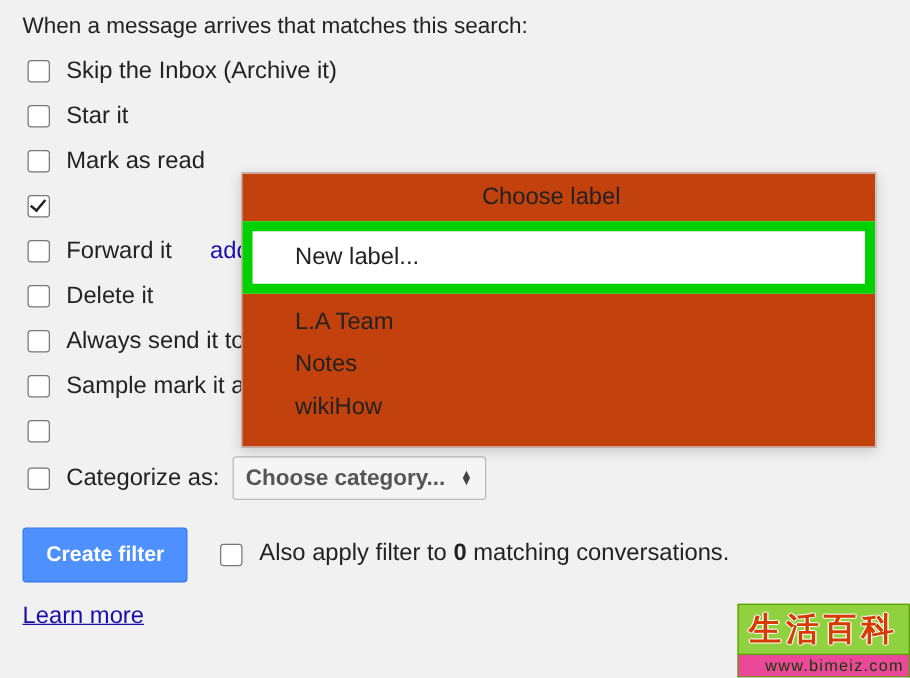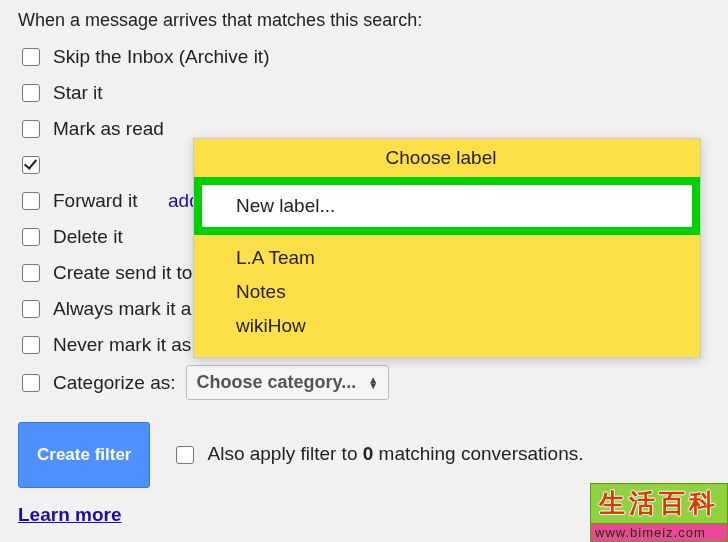--- a/index.html
+++ b/index.html
@@ -56,21 +56,21 @@
     height: 10px;
     border: solid #222;
     border-width: 0 2.5px 2.5px 0;
     transform: rotate(40deg);
   }
   .link-blue {
     color: #1a0dab;
     text-decoration: none;
     cursor: pointer;
   }
-  .link-blue.underline { text-decoration: underline; font-weight: bold; }
+  .link-blue.underline { text-decoration: underline; }
   .select-box {
     display: inline-flex;
     align-items: center;
     gap: 8px;
     border: 1px solid #bbb;
     border-radius: 3px;
     background: #f5f5f5;
     padding: 6px 10px;
     font-size: 18px;
     font-weight: bold;
@@ -85,21 +85,21 @@
     color: #444;
     margin-left: 4px;
   }
   .btn-primary {
     background: #4d90fe;
     color: #fff;
     border: 1px solid #3079ed;
     border-radius: 3px;
     font-size: 17px;
     font-weight: bold;
-    padding: 22px 18px;
+    padding: 11px 18px;
     cursor: pointer;
   }
   .bottom-row {
     display: flex;
     align-items: center;
     gap: 22px;
     margin-top: 22px;
   }
   .also-row {
     display: flex;
@@ -112,21 +112,21 @@
     margin-top: 16px;
     font-size: 19px;
   }
 
   
   .dropdown {
     position: absolute;
     left: 193px;
     top: 138px;
     width: 508px;
-    background: #fde047;
+    background: #c2410c;
     border: 1px solid #c9c9c9;
     box-shadow: 0 3px 10px rgba(0,0,0,0.18);
     z-index: 20;
     padding-bottom: 14px;
   }
   .dd-item {
     font-size: 19px;
     color: #222;
     padding: 8px 12px 8px 42px;
     cursor: pointer;
@@ -141,20 +141,21 @@
     cursor: pointer;
     background: #fff;
   }
 
   
   .wm {
     position: absolute;
     right: 0;
     bottom: 0;
     z-index: 40;
+    text-align: right;
   }
   .wm .cn {
     background: #8fd13f;
     color: #d63c00;
     font-weight: bold;
     font-size: 26px;
     padding: 2px 8px;
     letter-spacing: 4px;
     text-shadow: -1px 0 #fff, 1px 0 #fff, 0 -1px #fff, 0 1px #fff;
     border: 1px solid #5aa000;
@@ -202,31 +203,30 @@
     <a class="link-blue">add</a>
   </div>
 
   <div class="row">
     <input type="checkbox" class="chk" style="">
     <span>Delete it</span>
   </div>
 
   <div class="row">
     <input type="checkbox" class="chk" style="">
-    <span>Create send it to</span>
-  </div>
-
-  <div class="row">
-    <input type="checkbox" class="chk" style="">
-    <span>Always mark it a</span>
-  </div>
-
-  <div class="row">
-    <input type="checkbox" class="chk" style="">
-    <span>Never mark it as</span>
+    <span>Always send it to</span>
+  </div>
+
+  <div class="row">
+    <input type="checkbox" class="chk" style="">
+    <span>Sample mark it a</span>
+  </div>
+
+  <div class="row">
+    <input type="checkbox" class="chk" style="">
   </div>
 
   <div class="row">
     <input type="checkbox" class="chk" style="">
     <span>Categorize as:</span>
     <span class="select-box">
       <span>Choose category...</span>
       <span class="stepper">
         <span>▲</span>
           <span>▼</span>

